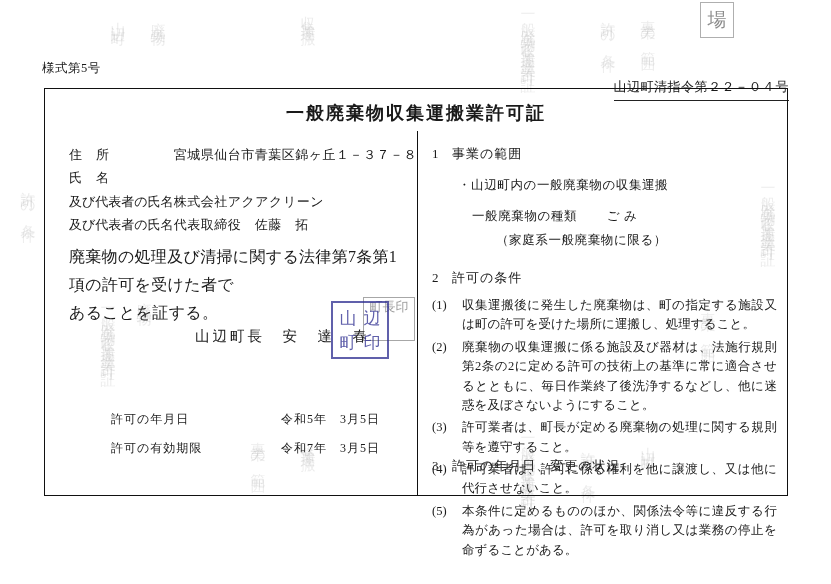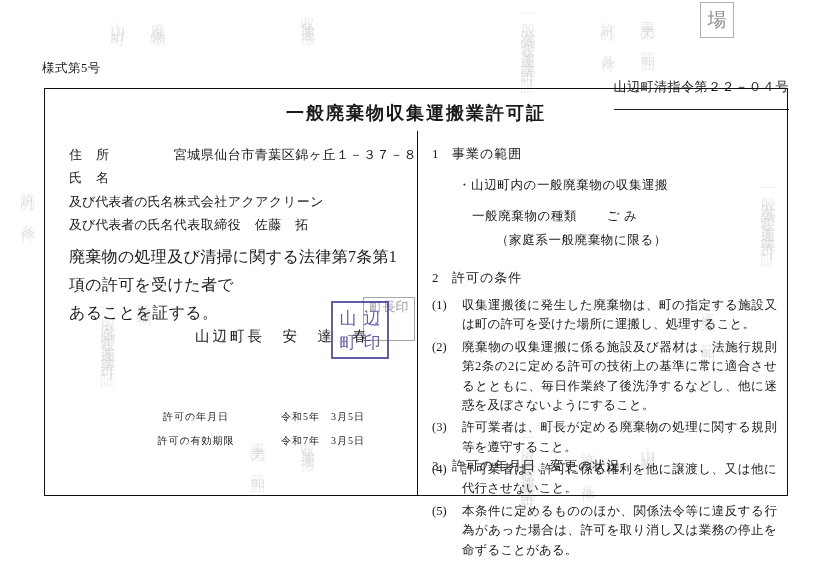--- a/index.html
+++ b/index.html
@@ -65,21 +65,21 @@
     letter-spacing: 0.5px;
   }
 
   .permit-no {
     position: absolute;
     right: 42px;
     top: 78px;
     font-size: 13px;
     letter-spacing: 0.5px;
     border-bottom: 1px solid #222;
-    padding-bottom: 13px;
+    padding-bottom: 4px;
   }
 
   .frame {
     position: absolute;
     left: 44px;
     top: 88px;
     width: 742px;
     height: 406px;
     border: 1px solid #111;
   }
@@ -186,24 +186,23 @@
     text-align: center;
     line-height: 1.1;
     padding-top: 2px;
     box-sizing: border-box;
   }
 
   .dates {
     position: absolute;
     left: 24px;
     top: 268px;
-    font-size: 10px;
+    font-size: 12px;
     line-height: 2.4;
     border-collapse: collapse;
-    text-align: center;
   }
   .dates td { white-space: nowrap; padding: 0; }
   .dates .dlabel { width: 170px; padding-left: 42px; letter-spacing: 1px; }
   .dates .dval { letter-spacing: 1px; }
 
   
   .right {
     position: absolute;
     left: 373px;
     top: 48px;

